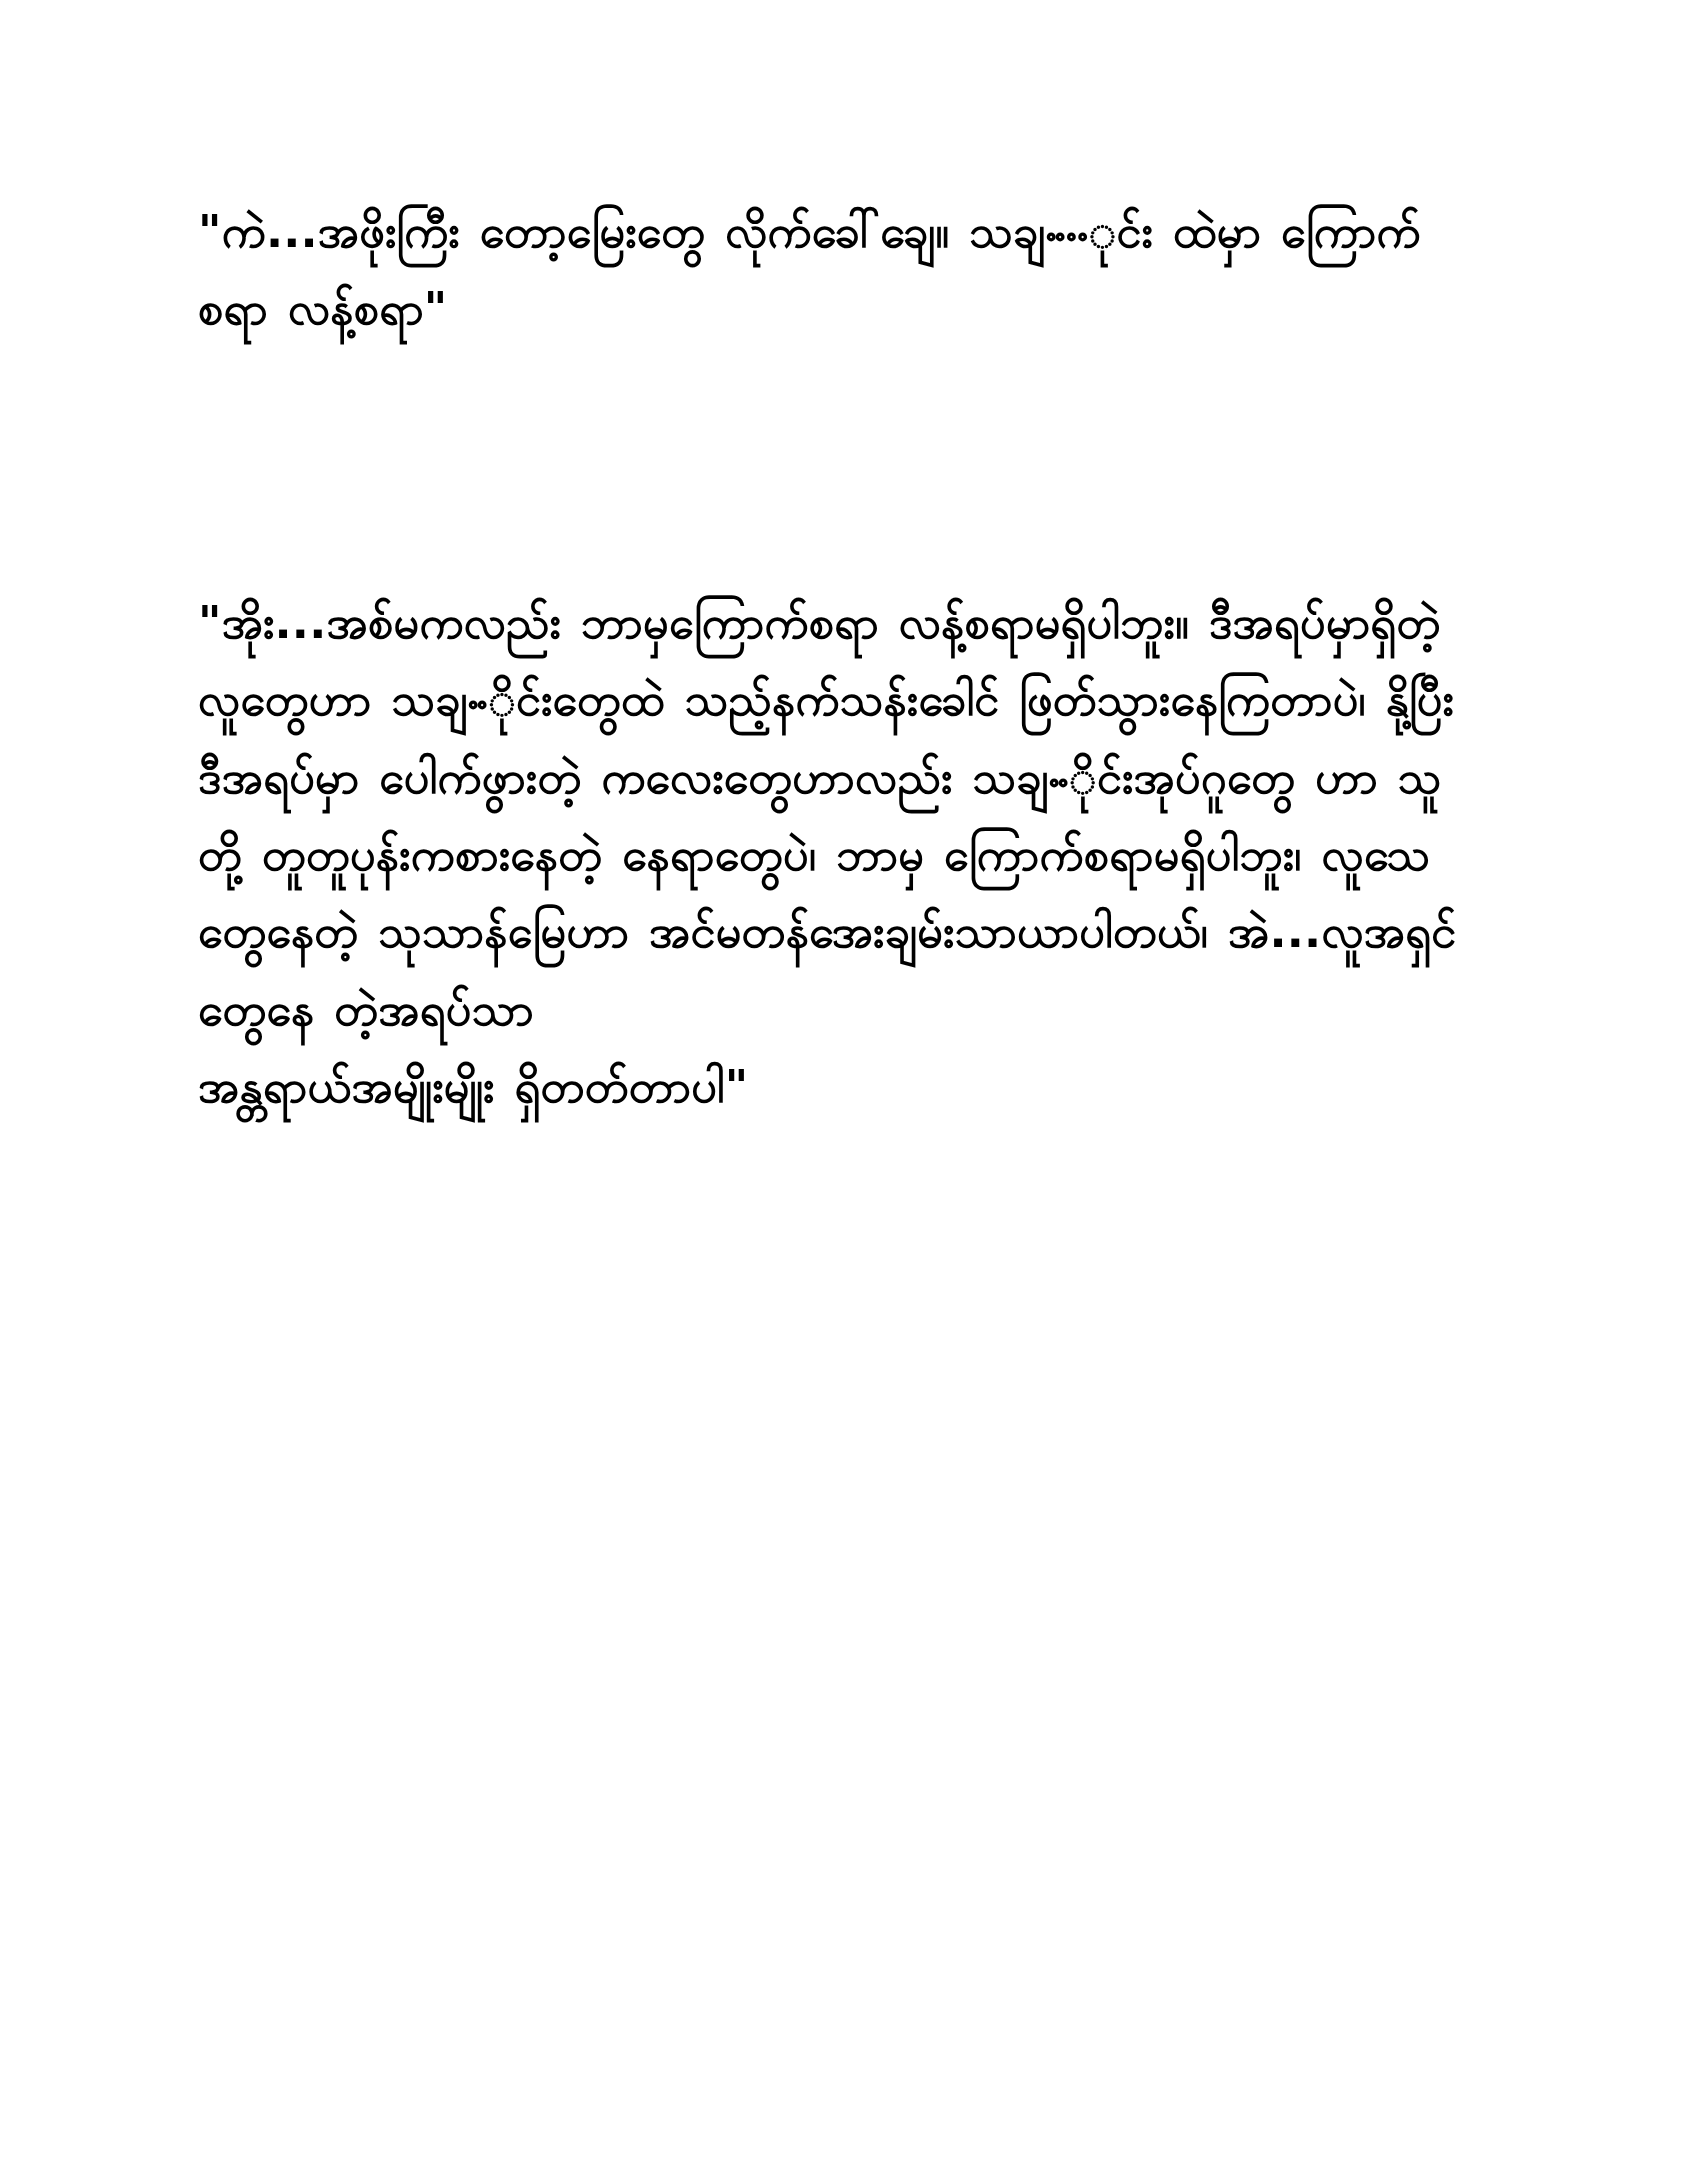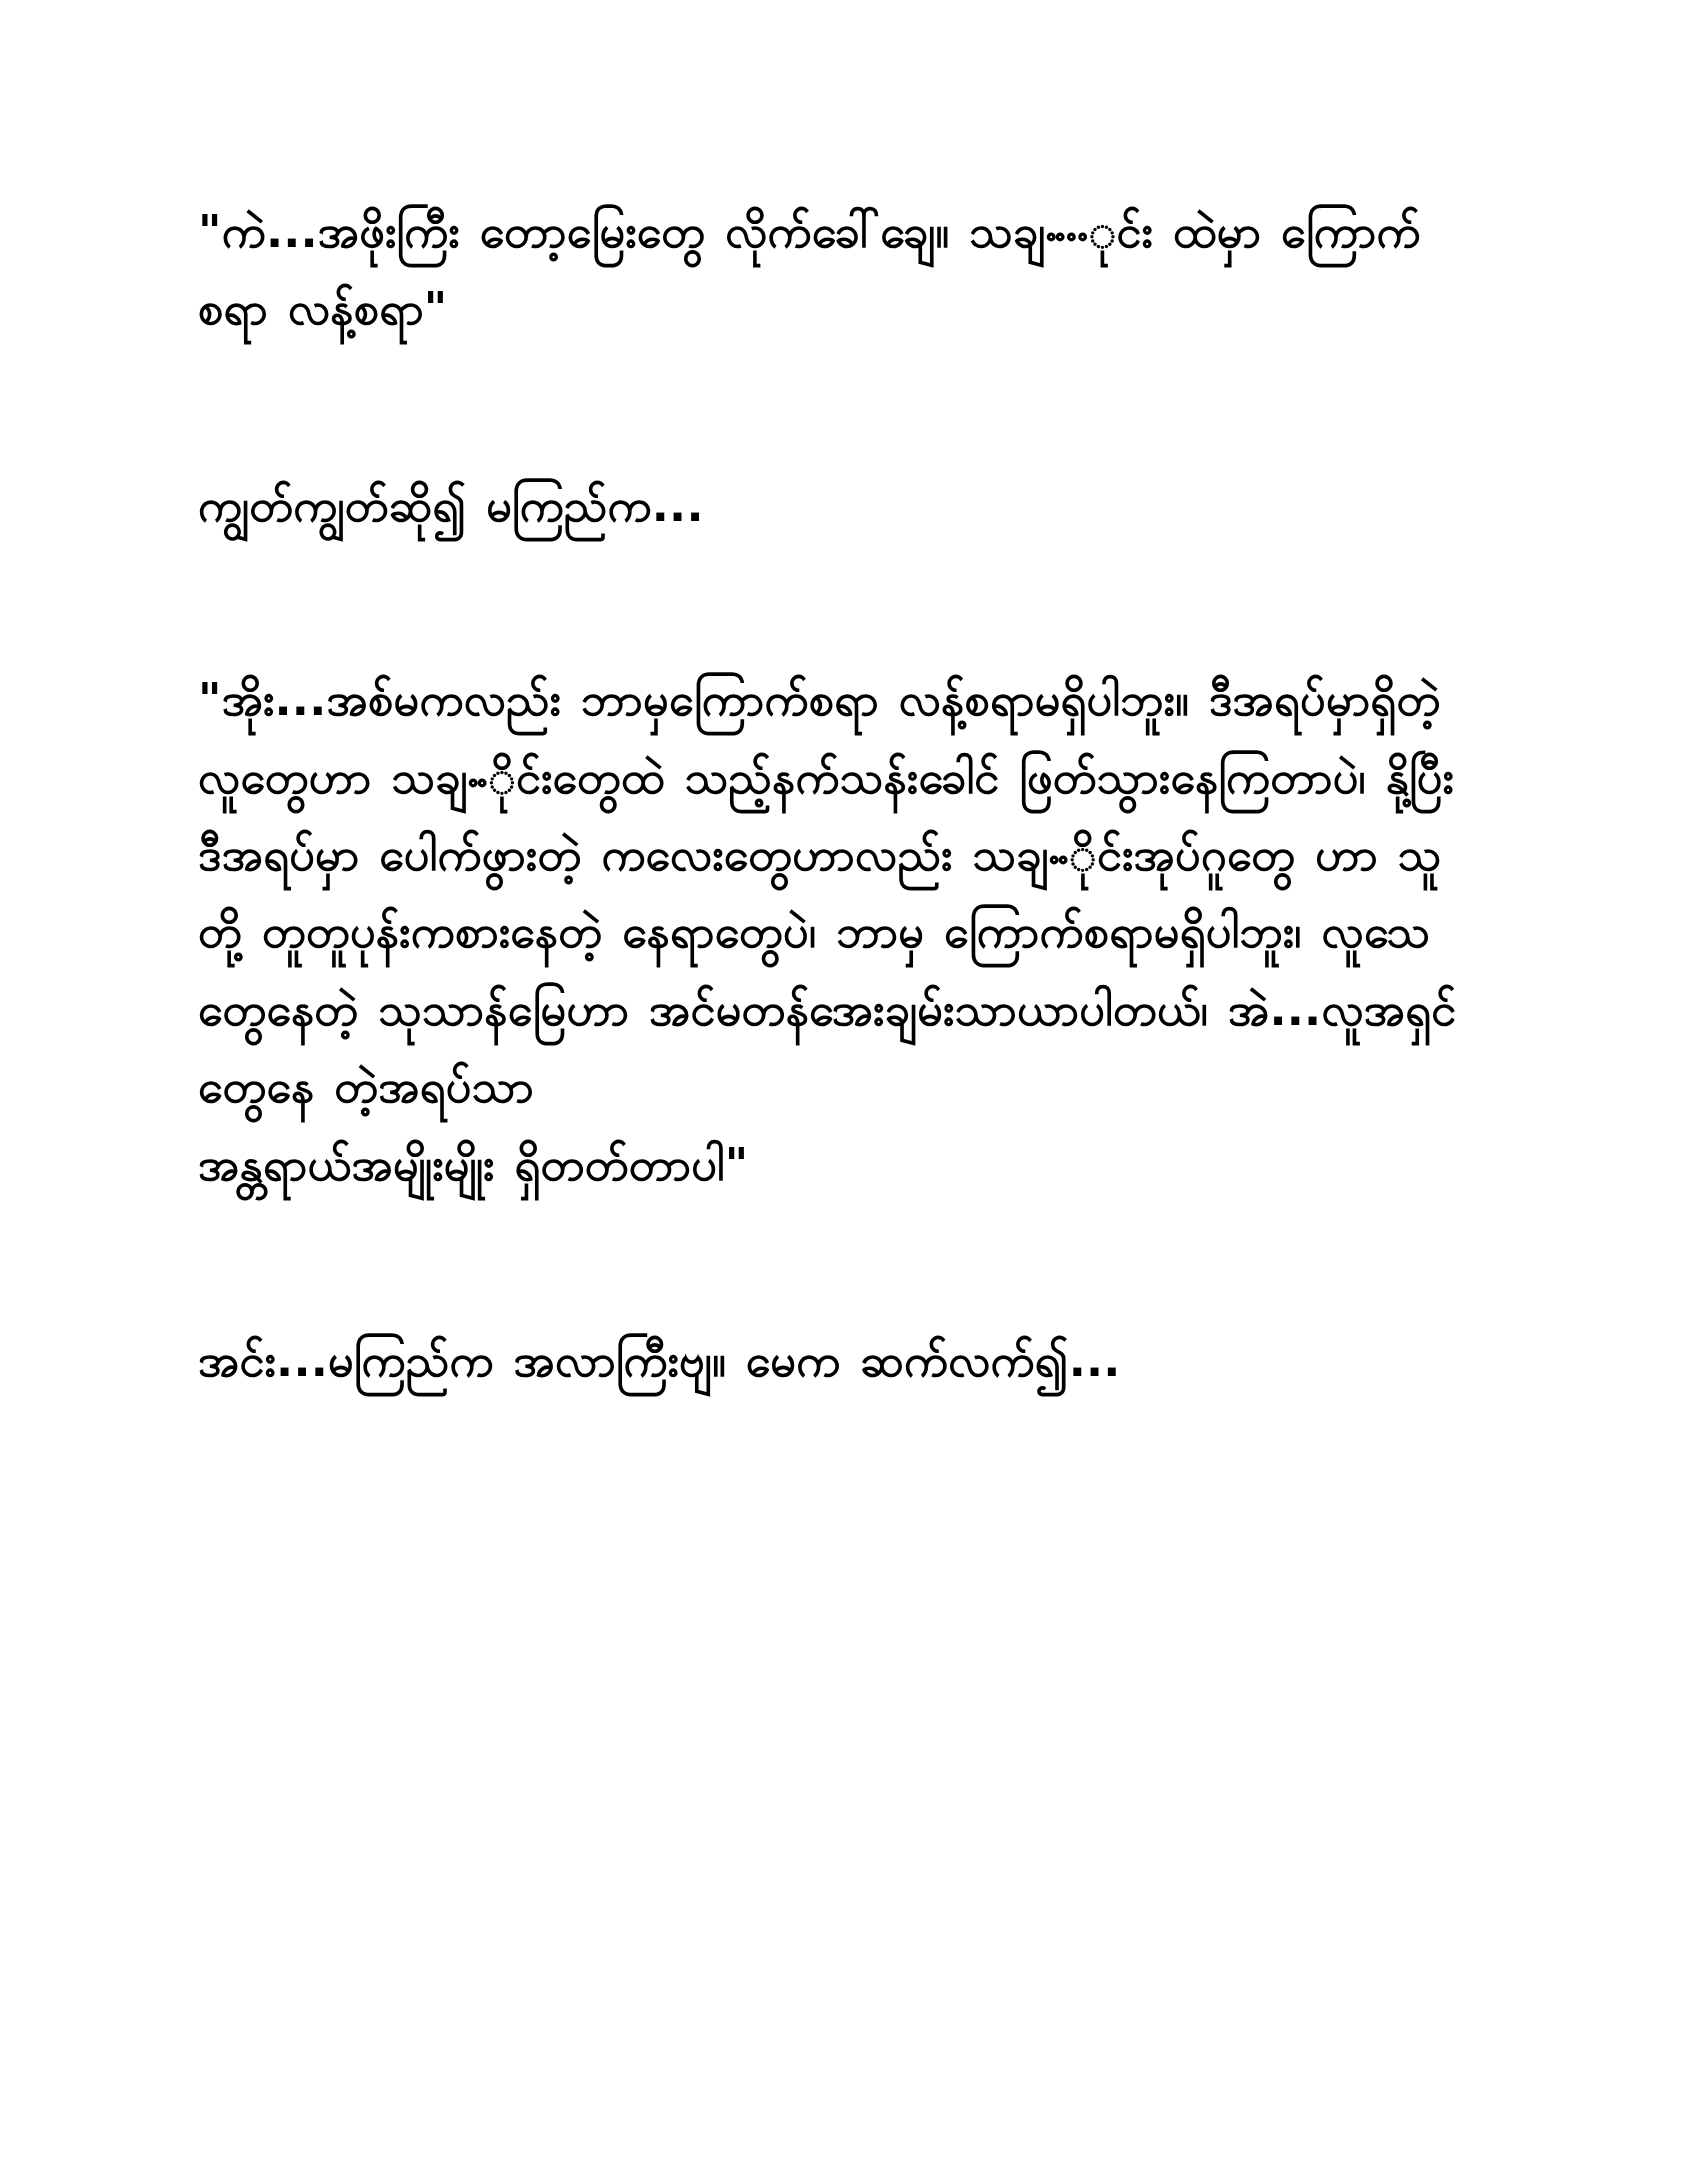--- a/index.html
+++ b/index.html
@@ -52,27 +52,25 @@
 </head>
 <body>
 
 <div class="page">
   <div class="doc-body">
 
     <p class="para">"ကဲ...အဖိုးကြီး တော့မြေးတွေ လိုက်ခေါ်ချေ။ သချႌႋႋုင်း ထဲမှာ ကြောက်စရာ လန့်စရာ"</p>
 
     <div class="spacer-lg"></div>
 
-    <p class="para">ကျွတ်ကျွတ်ဆို၍ မကြည်က...</p>
 
     <div class="spacer-md"></div>
 
     <p class="para">"အိုး...အစ်မကလည်း ဘာမှကြောက်စရာ လန့်စရာမရှိပါဘူး။ ဒီအရပ်မှာရှိတဲ့ လူတွေဟာ သချႌိုင်းတွေထဲ သည့်နက်သန်းခေါင် ဖြတ်သွားနေကြတာပဲ၊ နို့ပြီး ဒီအရပ်မှာ ပေါက်ဖွားတဲ့ ကလေးတွေဟာလည်း သချႌိုင်းအုပ်ဂူတွေ ဟာ သူတို့ တူတူပုန်းကစားနေတဲ့ နေရာတွေပဲ၊ ဘာမှ ကြောက်စရာမရှိပါဘူး၊ လူသေတွေနေတဲ့ သုသာန်မြေဟာ အင်မတန်အေးချမ်းသာယာပါတယ်၊ အဲ...လူအရှင်တွေနေ တဲ့အရပ်သာ</p>
 
     <p class="para tight">အန္တရာယ်အမျိုးမျိုး ရှိတတ်တာပါ"</p>
 
     <div class="spacer-lg"></div>
 
-    <p class="para">အင်း...မကြည်က အလာကြီးဗျ။ မေက ဆက်လက်၍...</p>
 
   </div>
 </div>
 
 
 </body></html>

